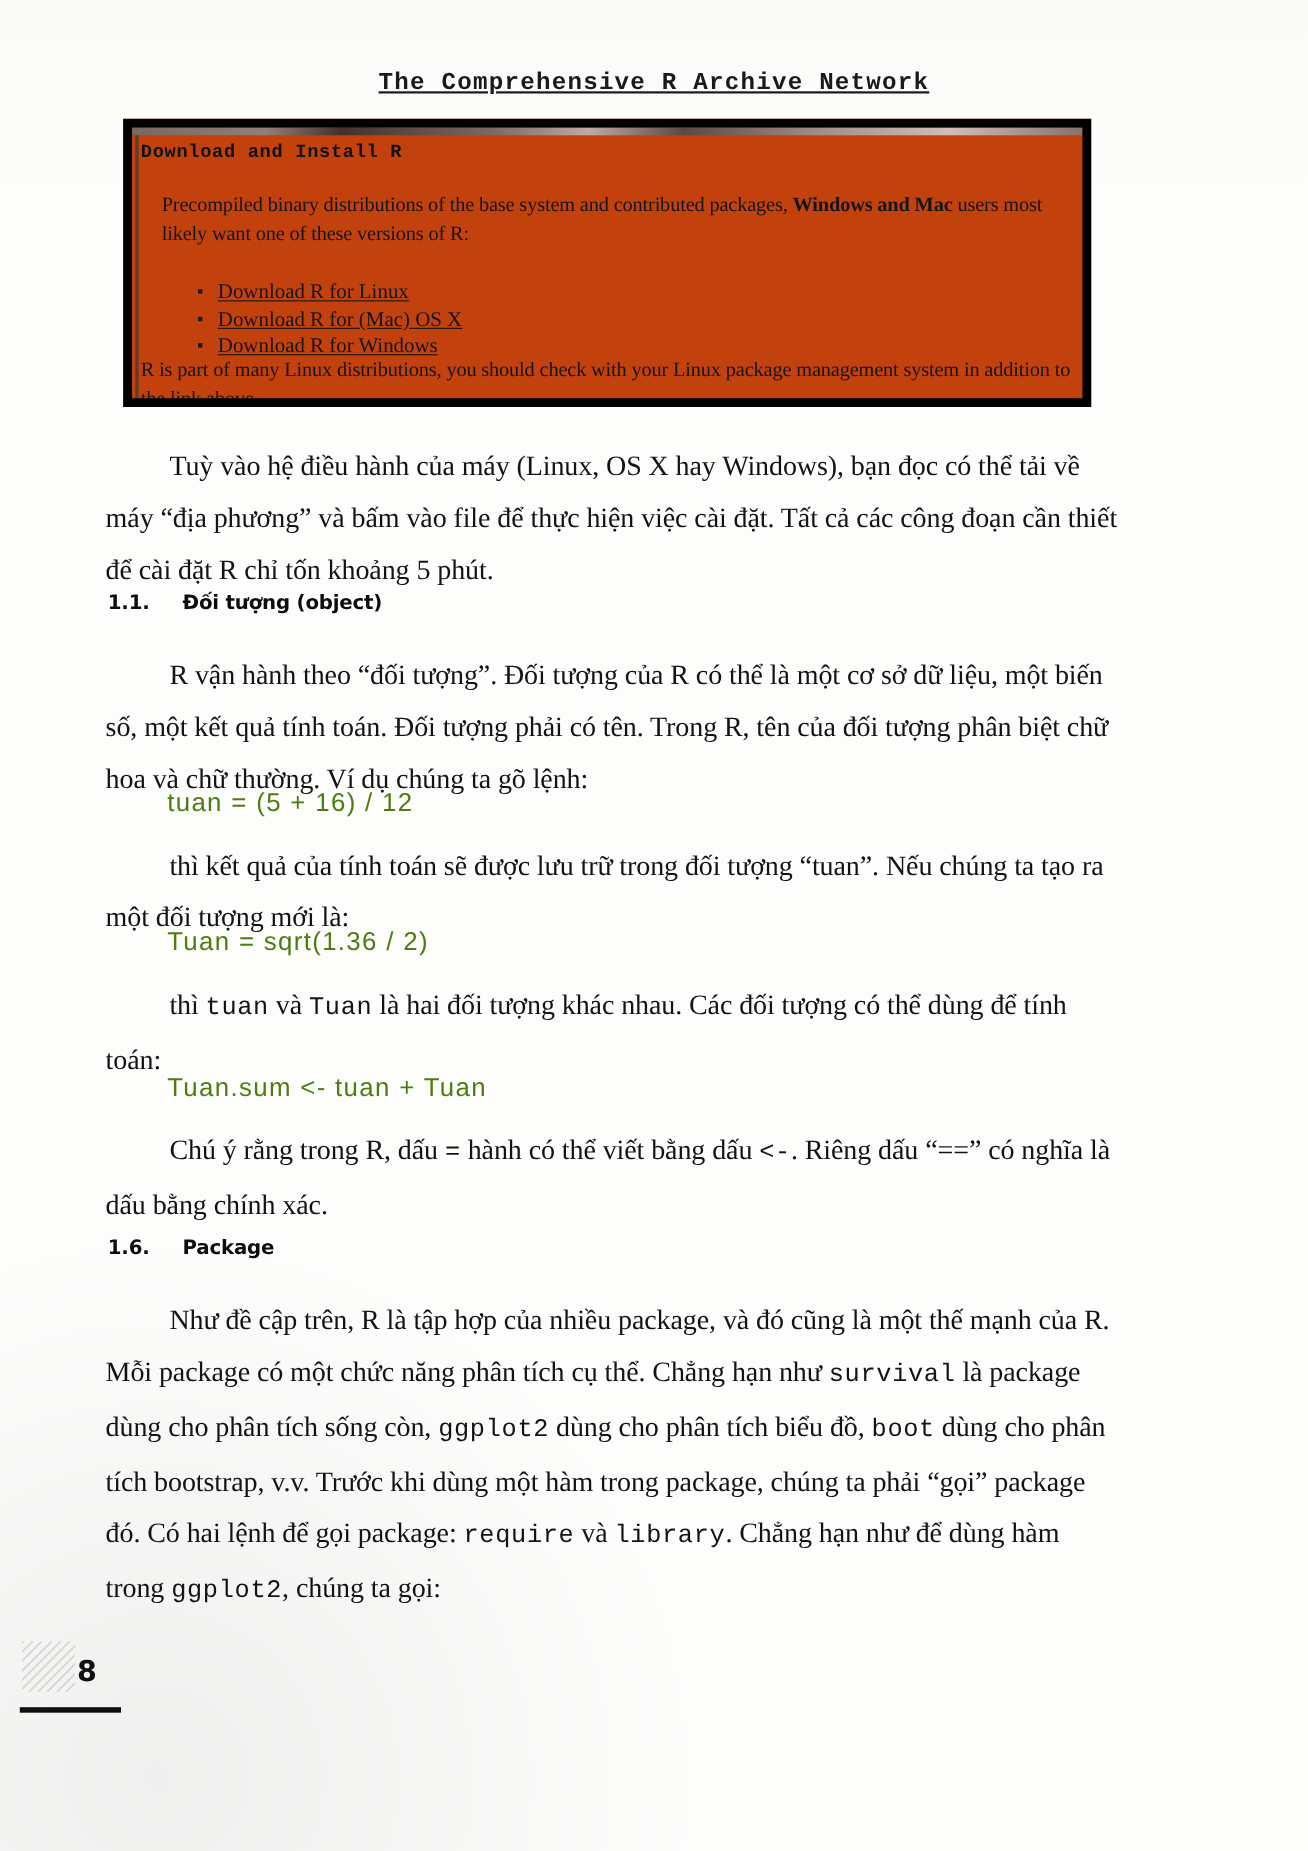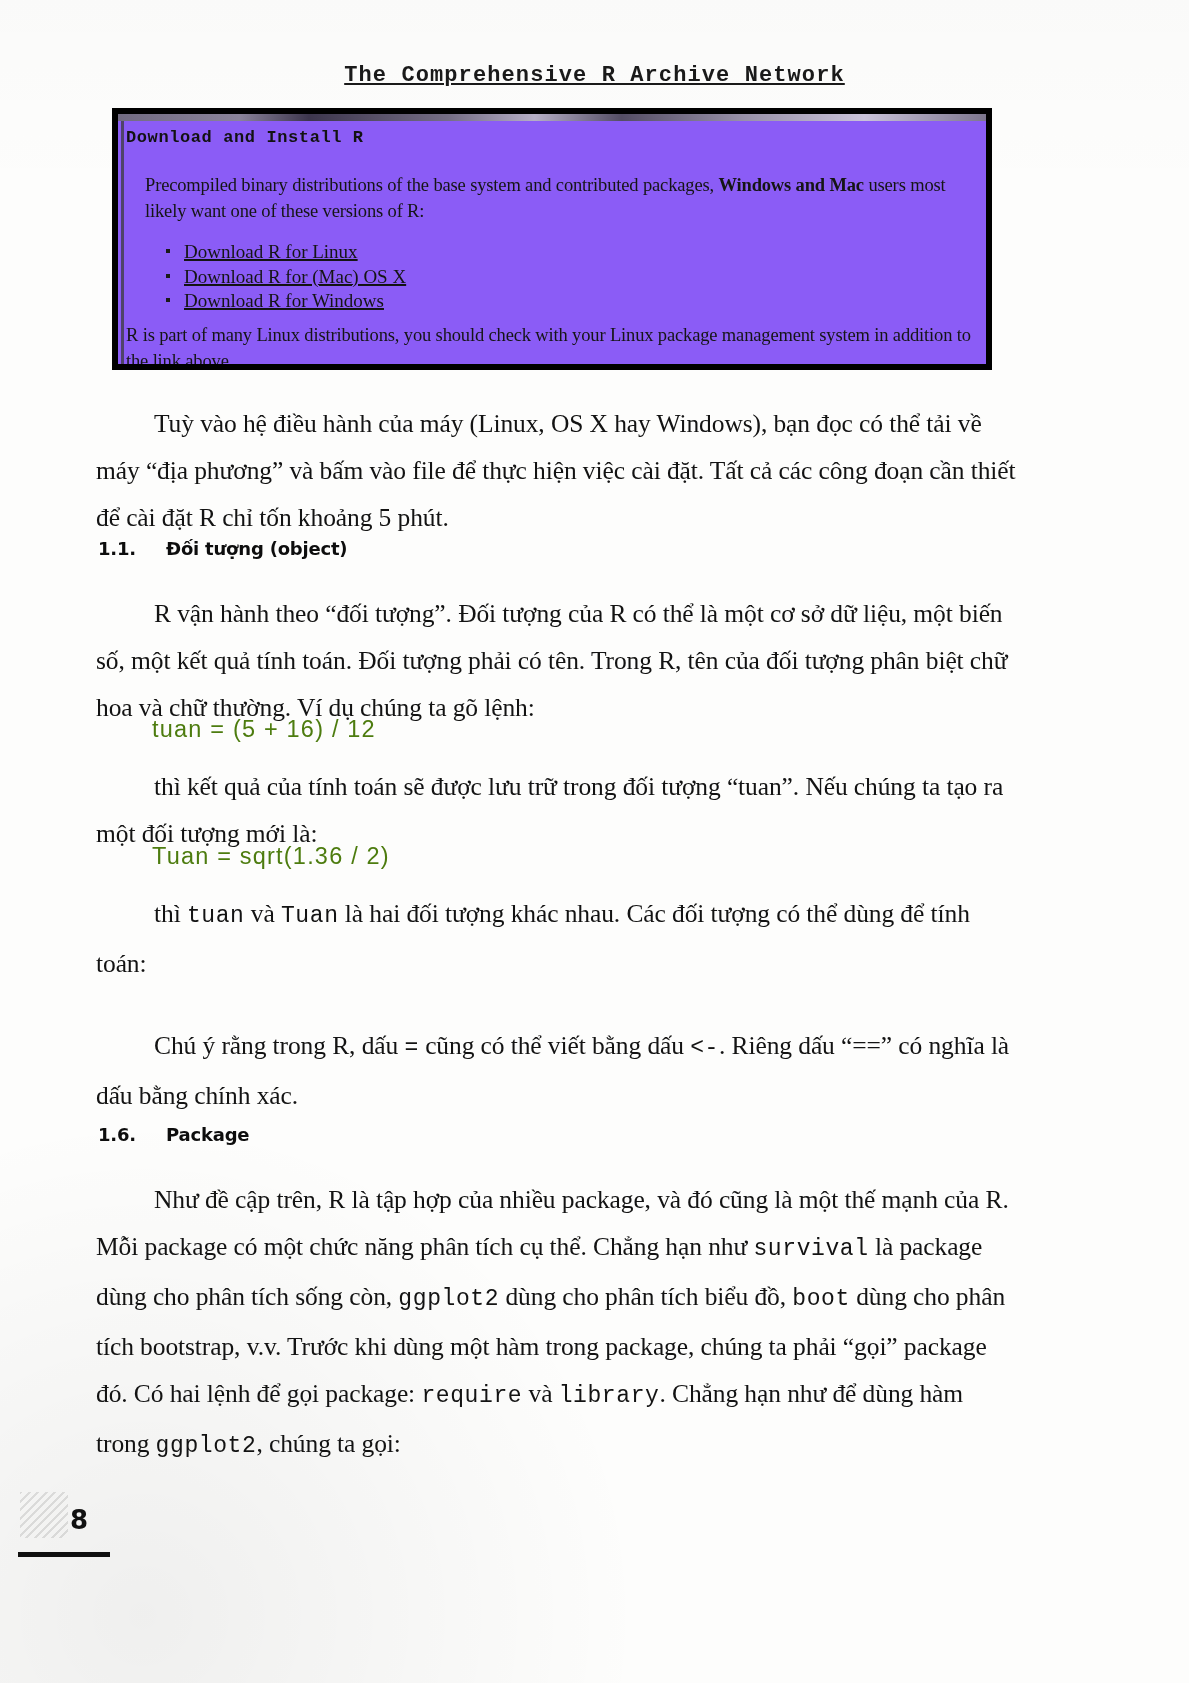--- a/index.html
+++ b/index.html
@@ -56,22 +56,22 @@
     text-decoration: underline;
   }
 
   
   .shot {
     position: absolute;
     left: 112px;
     top: 108px;
     width: 880px;
     height: 262px;
-    border: 6px solid #000000;
-    background: #8b5cf6;
+    border: 8px solid #000000;
+    background: #c2410c;
     box-sizing: border-box;
     overflow: hidden;
     filter: blur(0.12px);
   }
   .shot-inner {
     position: absolute;
     inset: 0;
     padding: 0;
   }
   .shot-topbar {
@@ -112,24 +112,23 @@
     letter-spacing: -0.15px;
   }
   .shot-para b { font-weight: bold; }
   .shot-para-1 { top: 58px; margin-left: 19px; }
   .shot-para-2 { top: 208px; }
 
   .shot-list {
     position: absolute;
     left: 40px;
     top: 126px;
-    margin: 0;
+    margin: 12px;
     padding: 0;
     list-style: none;
-    text-decoration: underline;
   }
   .shot-list li {
     font-family: "Liberation Serif", "DejaVu Serif", serif;
     font-size: 19px;
     line-height: 24.5px;
     color: #151515;
     position: relative;
     padding-left: 26px;
   }
   .shot-list li .bullet {
@@ -260,22 +259,23 @@
   <div class="para indent" style="top:590px;">R vận hành theo “đối tượng”. Đối tượng của R có thể là một cơ sở dữ liệu, một biến số, một kết quả tính toán. Đối tượng phải có tên. Trong R, tên của đối tượng phân biệt chữ hoa và chữ thường. Ví dụ chúng ta gõ lệnh:</div>
 
   <div class="code" style="top:716px;">tuan = (5 + 16) / 12</div>
 
   <div class="para indent" style="top:763px;">thì kết quả của tính toán sẽ được lưu trữ trong đối tượng “tuan”. Nếu chúng ta tạo ra một đối tượng mới là:</div>
 
   <div class="code" style="top:843px;">Tuan = sqrt(1.36 / 2)</div>
 
   <div class="para indent" style="top:890px;"><span>thì </span><span class="mono">tuan</span><span> và </span><span class="mono">Tuan</span><span> là hai đối tượng khác nhau. Các đối tượng có thể dùng để tính toán:</span></div>
 
-
-  <div class="para indent" style="top:1022px;"><span>Chú ý rằng trong R, dấu </span><span class="mono">=</span><span>  cũng có thể viết bằng dấu </span><span class="mono">&lt;-</span><span>. Riêng dấu “==” có nghĩa là dấu bằng chính xác.</span></div>
+  <div class="code" style="top:975px;">Tuan.sum &lt;- tuan + Tuan</div>
+
+  <div class="para indent" style="top:1022px;"><span>Chú ý rằng trong R, dấu </span><span class="mono">=</span><span>  hành có thể viết bằng dấu </span><span class="mono">&lt;-</span><span>. Riêng dấu “==” có nghĩa là dấu bằng chính xác.</span></div>
 
   <div class="h2" style="top:1124px;"><span class="num">1.6.</span><span>Package</span></div>
 
   <div class="para indent" style="top:1176px;"><span>Như đề cập trên, R là tập hợp của nhiều package, và đó cũng là một thế mạnh của R. Mỗi package có một chức năng phân tích cụ thể. Chẳng hạn như </span><span class="mono">survival</span><span> là package dùng cho phân tích sống còn, </span><span class="mono">ggplot2</span><span>  dùng cho phân tích biểu đồ, </span><span class="mono">boot</span><span> dùng cho phân tích bootstrap, v.v. Trước khi dùng một hàm trong package, chúng ta phải “gọi” package đó. Có hai lệnh để gọi package: </span><span class="mono">require</span><span> và </span><span class="mono">library</span><span>. Chẳng hạn như để dùng hàm trong </span><span class="mono">ggplot2</span><span>, chúng ta gọi:</span></div>
 
   <div class="corner-smudge"></div>
   <div class="folio">8</div>
   <div class="footer-rule"></div>
 
 </div>

